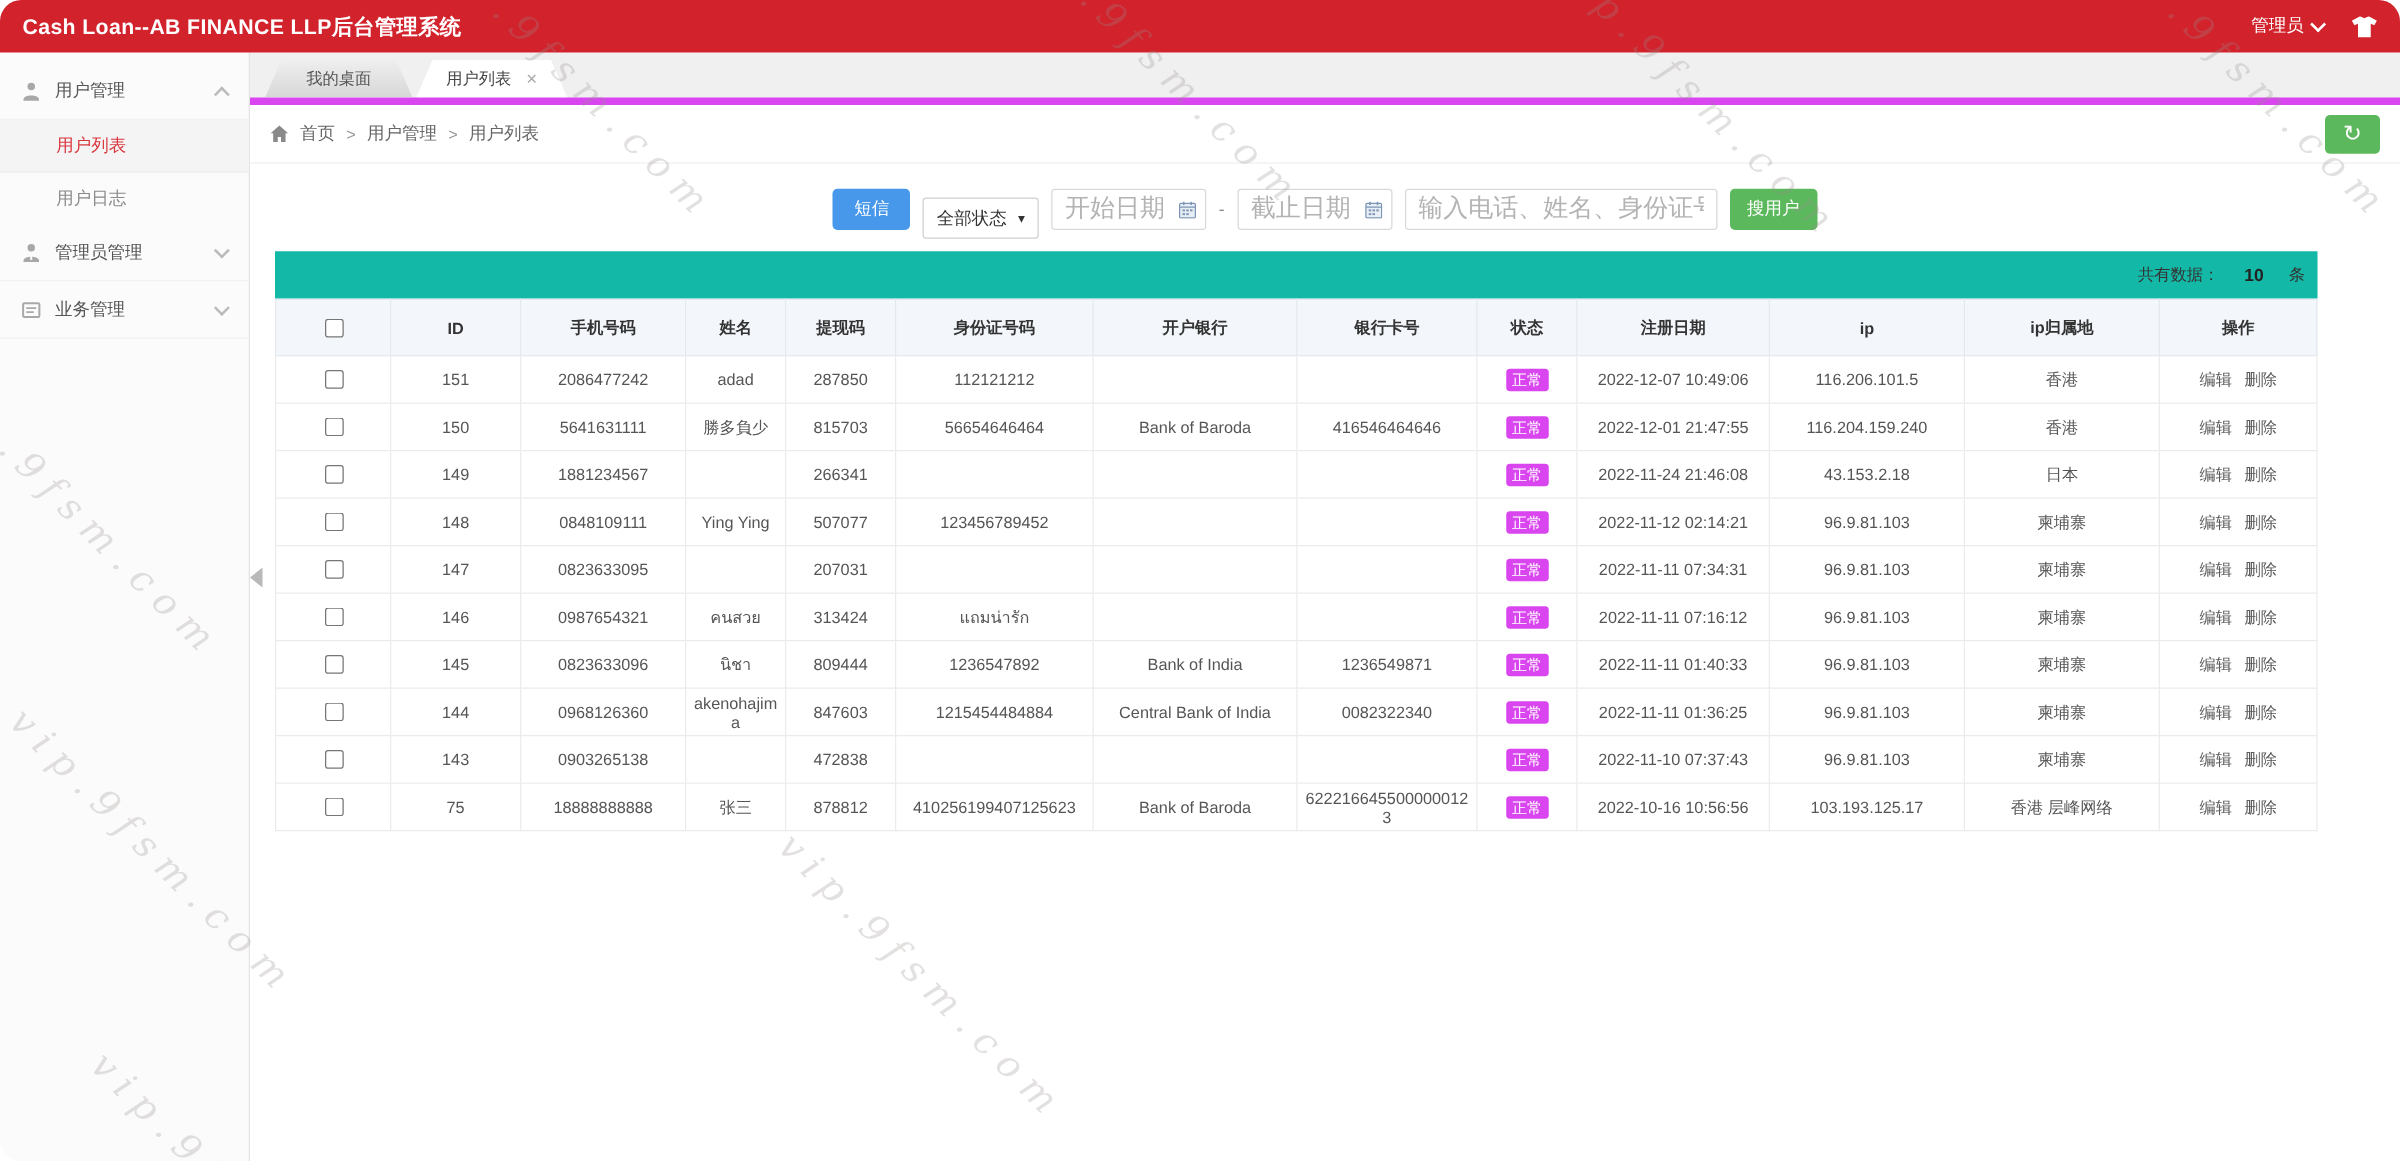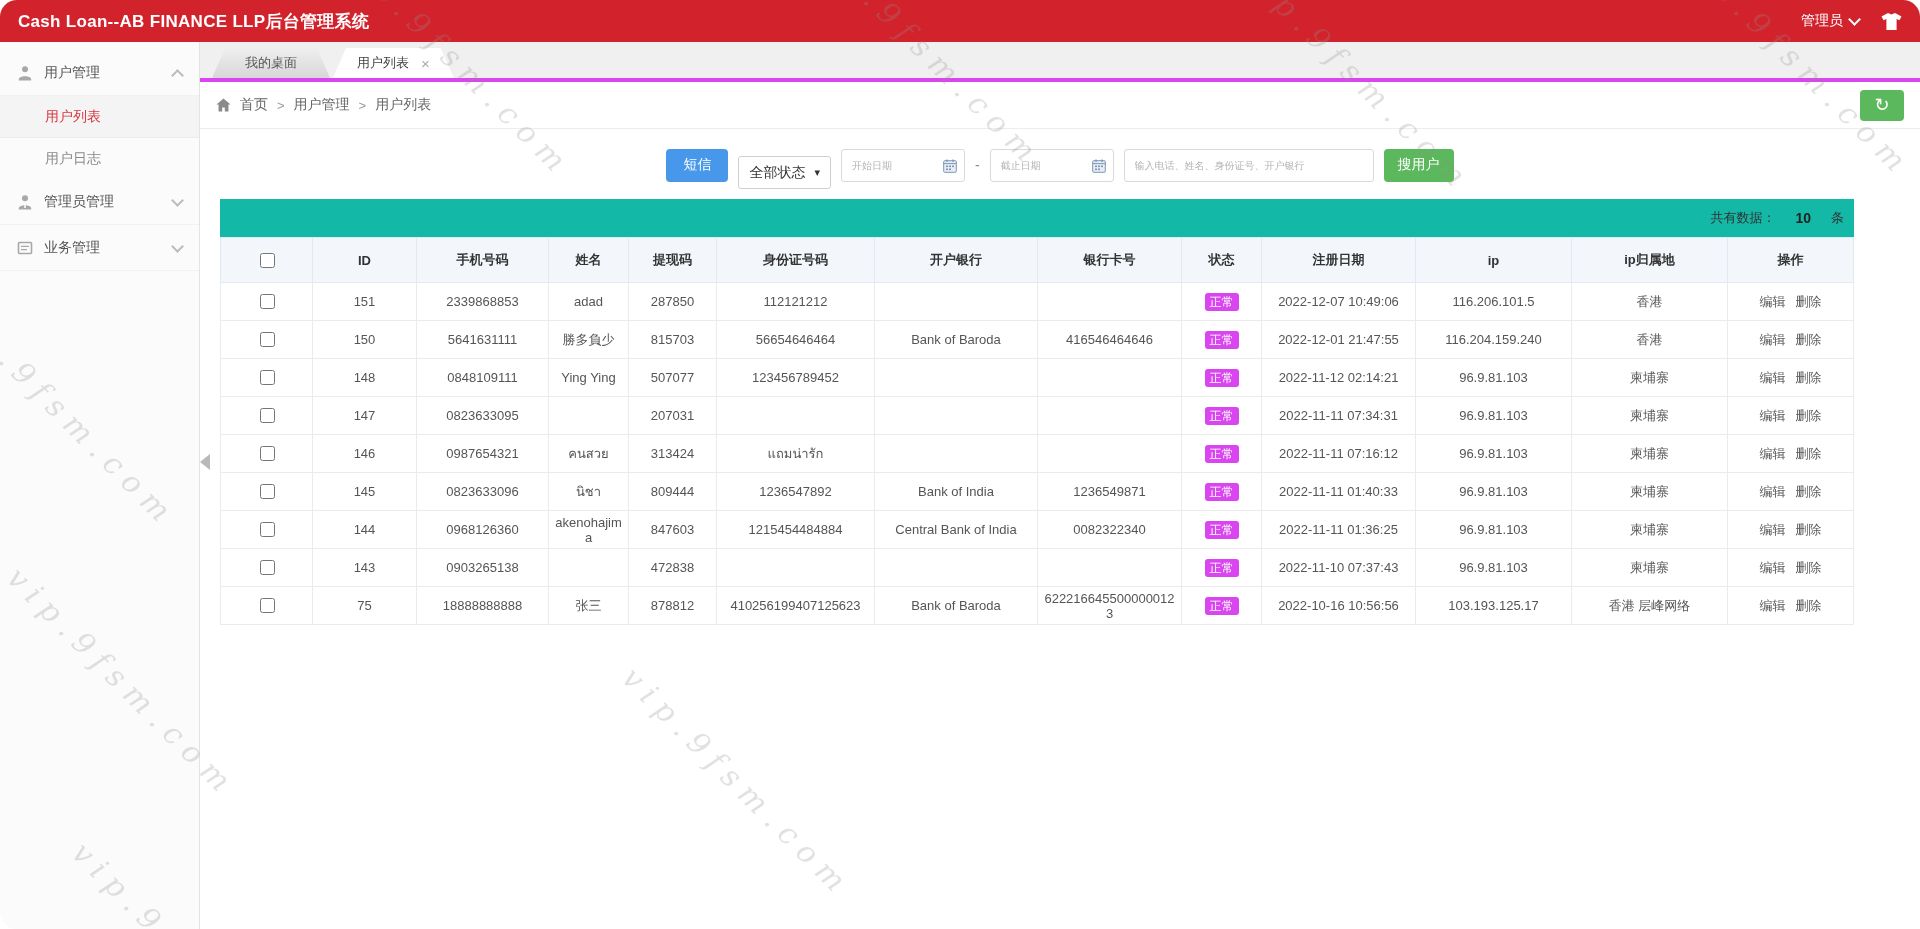--- a/index.html
+++ b/index.html
@@ -28,21 +28,21 @@
   .side-child{height:41px;display:flex;align-items:center;padding-left:45px;font-size:14px;
               color:#8a8a8a;cursor:pointer;}
   .side-child.active{background:#f4f4f4;color:#d9363e;border-bottom:1px solid #ececec;}
   .collapse-handle{position:absolute;left:200px;top:442px;width:16px;height:40px;display:flex;
                    align-items:center;justify-content:flex-start;cursor:pointer;z-index:6;}
   .collapse-handle .tri{width:0;height:0;border-top:8px solid transparent;border-bottom:8px solid transparent;
                         border-right:10px solid #b9b9b9;}
 
   
   .main{position:absolute;left:200px;top:42px;right:0;bottom:0;display:flex;flex-direction:column;background:#fff;}
-  .tabbar{height:36px;background:#f0f0f0;border-bottom:4px solid #d946ef;display:flex;align-items:flex-end;
+  .tabbar{height:36px;background:#f0f0f0;border-bottom:6px solid #d946ef;display:flex;align-items:flex-end;
           padding-left:12px;gap:3px;flex:none;}
   .tab{height:30px;display:flex;align-items:center;justify-content:center;padding:0 24px;font-size:13px;
        color:#555;cursor:pointer;min-width:118px;box-sizing:border-box;
        clip-path:polygon(13px 0,calc(100% - 13px) 0,100% 100%,0 100%);
        background:linear-gradient(#efefef,#d7d7d7);}
   .tab.active{background:#fff;color:#444;gap:12px;}
   .tab-close{color:#aaa;font-size:15px;line-height:1;cursor:pointer;}
 
   .crumbbar{height:46px;background:#fff;border-bottom:1px solid #ededed;display:flex;align-items:center;
             padding:0 16px;gap:9px;font-size:14px;color:#666;flex:none;}
@@ -55,21 +55,21 @@
 
   
   .filter-row{display:flex;justify-content:center;align-items:center;gap:10px;margin-top:19px;height:34px;}
   .btn-blue{background:#4798ea;color:#fff;border:none;border-radius:4px;height:33px;padding:0 17px;
             font-size:14px;cursor:pointer;font-family:inherit;}
   .select-box{height:33px;border:1px solid #cfcfcf;border-radius:3px;background:#fff;display:flex;
               align-items:center;padding:0 10px;gap:9px;font-size:14px;color:#333;cursor:pointer;box-sizing:border-box;margin-top:15px;}
   .select-caret{font-size:11px;color:#333;}
   .input-box{height:33px;border:1px solid #d9d9d9;border-radius:3px;background:#fff;position:relative;
              display:flex;align-items:center;box-sizing:border-box;}
-  input.plain{border:none;outline:none;font-size:10px;color:#333;padding:0 10px;width:100%;
+  input.plain{border:none;outline:none;font-size:20px;color:#333;padding:0 10px;width:100%;
               background:transparent;font-family:inherit;}
   ::placeholder{color:#b3b3b3;opacity:1;}
   .date-box{width:124px;}
   .date-box input.plain{padding-right:26px;}
   .search-box{width:250px;}
   .cal-icon{position:absolute;right:7px;top:9px;}
   .dash{color:#888;font-size:14px;}
   .btn-green{background:#5cb85c;color:#fff;border:none;border-radius:4px;height:33px;padding:0 14px;
              font-size:14px;cursor:pointer;font-family:inherit;}
 
@@ -258,21 +258,21 @@
                 <th>注册日期</th>
                 <th>ip</th>
                 <th>ip归属地</th>
                 <th>操作</th>
               </tr>
           </thead>
           <tbody id="table-body">
               <tr>
                 <td><input type="checkbox" style=""></td>
                 <td>151</td>
-                <td>2339868853</td>
+                <td>2086477242</td>
                 <td>adad</td>
                 <td>287850</td>
                 <td>112121212</td>
                 <td></td>
                 <td></td>
                 <td><span class="badge">正常</span></td>
                 <td>2022-12-07 10:49:06</td>
                 <td>116.206.101.5</td>
                 <td>香港</td>
                 <td><span class="op-link">编辑</span><span class="op-link">删除</span></td>
@@ -283,20 +283,35 @@
                 <td>5641631111</td>
                 <td>勝多負少</td>
                 <td>815703</td>
                 <td>56654646464</td>
                 <td>Bank of Baroda</td>
                 <td>416546464646</td>
                 <td><span class="badge">正常</span></td>
                 <td>2022-12-01 21:47:55</td>
                 <td>116.204.159.240</td>
                 <td>香港</td>
+                <td><span class="op-link">编辑</span><span class="op-link">删除</span></td>
+              </tr>
+              <tr>
+                <td><input type="checkbox" style=""></td>
+                <td>149</td>
+                <td>1881234567</td>
+                <td></td>
+                <td>266341</td>
+                <td></td>
+                <td></td>
+                <td></td>
+                <td><span class="badge">正常</span></td>
+                <td>2022-11-24 21:46:08</td>
+                <td>43.153.2.18</td>
+                <td>日本</td>
                 <td><span class="op-link">编辑</span><span class="op-link">删除</span></td>
               </tr>
               <tr>
                 <td><input type="checkbox" style=""></td>
                 <td>148</td>
                 <td>0848109111</td>
                 <td>Ying Ying</td>
                 <td>507077</td>
                 <td>123456789452</td>
                 <td></td>

